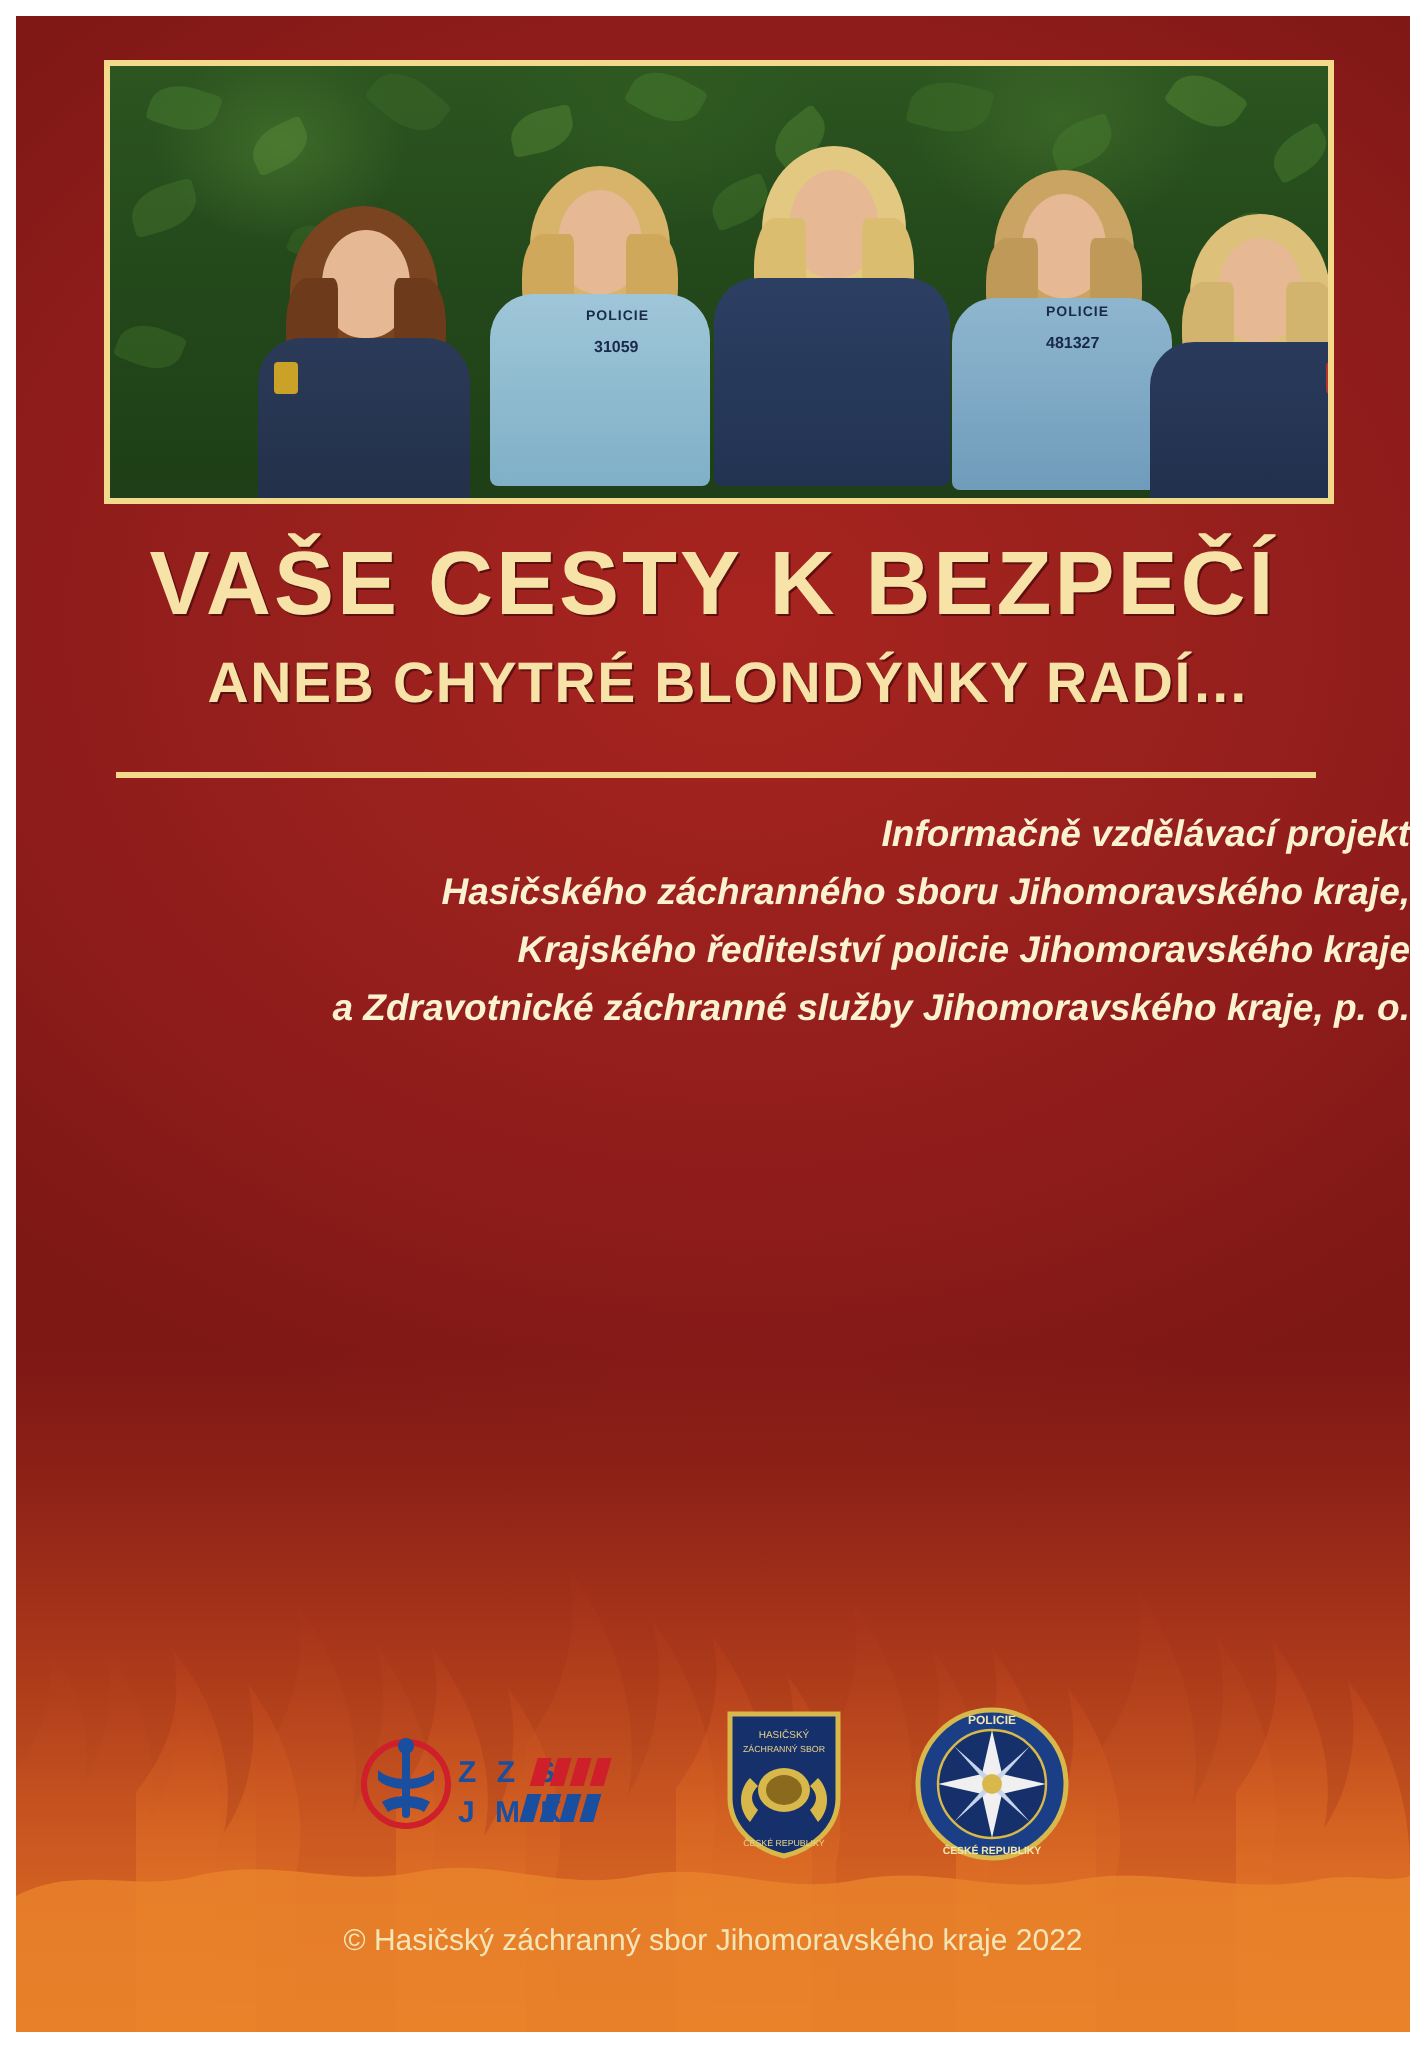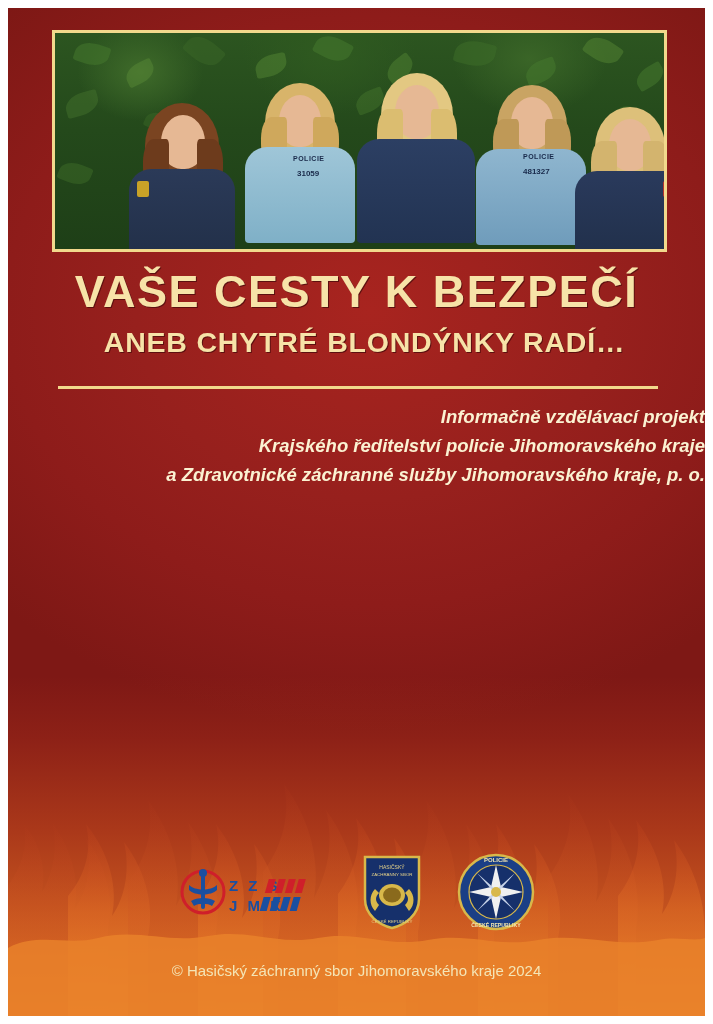--- a/index.html
+++ b/index.html
@@ -271,20 +271,21 @@
     </div>
 
     <div class="title-block">
       <h1 class="title-main">VAŠE CESTY K BEZPEČÍ</h1>
       <h2 class="title-sub">ANEB CHYTRÉ BLONDÝNKY RADÍ…</h2>
     </div>
     <div class="rule"></div>
 
     <div class="desc">
       <div>Informačně vzdělávací projekt</div>
+      <div>Hasičského záchranného sboru Jihomoravského kraje,</div>
       <div>Krajského ředitelství policie Jihomoravského kraje</div>
       <div>a Zdravotnické záchranné služby Jihomoravského kraje, p. o.</div>
     </div>
 
 
     <div class="flame-zone"></div>
     <svg class="flame-svg" viewBox="0 0 697 320" preserveAspectRatio="none">
       <defs>
         <linearGradient id="fl1" x1="0" y1="0" x2="0" y2="1">
           <stop offset="0%" stop-color="#c9471f" stop-opacity="0.15"></stop>
@@ -367,16 +368,16 @@
             <path d="M20,58 L36,40 L38,42 Z"></path>
             <path d="M58,58 L40,42 L42,40 Z"></path>
           </g>
           <circle cx="39" cy="39" r="5" fill="#d8b84a"></circle>
           <text x="39" y="9" text-anchor="middle" font-family="Liberation Sans, sans-serif" font-size="6" font-weight="bold" fill="#f2e6b0">POLICIE</text>
           <text x="39" y="74" text-anchor="middle" font-family="Liberation Sans, sans-serif" font-size="5.2" font-weight="bold" fill="#f2e6b0">ČESKÉ REPUBLIKY</text>
         </svg>
       </div>
     </div>
 
-    <div class="footer">© Hasičský záchranný sbor Jihomoravského kraje 2024</div>
+    <div class="footer">© Hasičský záchranný sbor Jihomoravského kraje 2022</div>
 
   </div>
 </div>
 
 </body></html>

